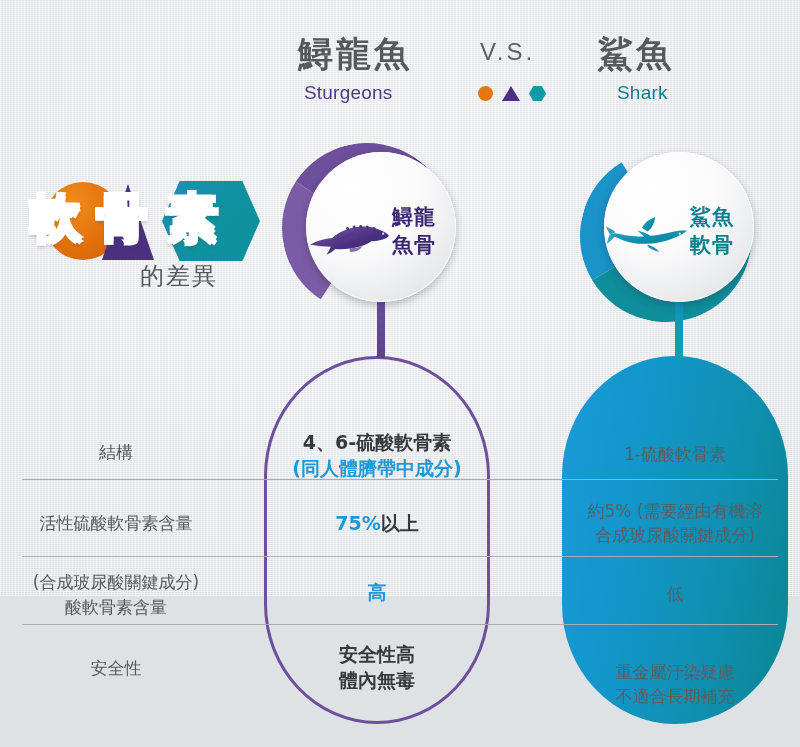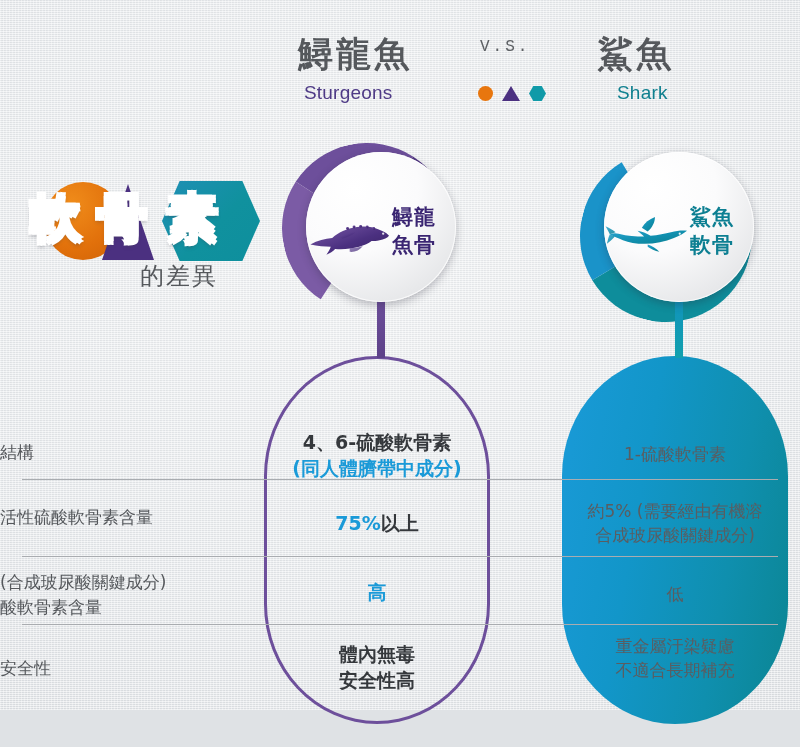--- a/index.html
+++ b/index.html
@@ -8,21 +8,21 @@
     width: 800px;
     height: 747px;
     overflow: hidden;
     font-family: "Liberation Sans", "DejaVu Sans", sans-serif;
     background: #dfe2e5;
   }
 
   #page {
     position: relative;
     width: 800px;
-    height: 710px;
+    height: 596px;
     background:
       repeating-linear-gradient(0deg, rgba(255,255,255,0.55) 0px, rgba(255,255,255,0.55) 1px, rgba(0,0,0,0.012) 1px, rgba(0,0,0,0.012) 2px),
       repeating-linear-gradient(90deg, rgba(255,255,255,0.35) 0px, rgba(255,255,255,0.35) 1px, rgba(0,0,0,0.010) 1px, rgba(0,0,0,0.010) 3px),
       radial-gradient(ellipse 900px 700px at 45% 35%, #eceef0 0%, #e2e5e8 55%, #d7dade 100%);
   }
 
   
   #header { position: absolute; top: 0; left: 270px; width: 480px; height: 125px; }
 
   .hd-cn {
@@ -42,24 +42,24 @@
     font-size: 19px;
     white-space: nowrap;
     letter-spacing: 0.2px;
   }
   #hd-left-en  { left: 34px;  top: 82px; color: #4e3a86; }
   #hd-right-en { left: 347px; top: 82px; color: #10808f; }
 
   #hd-vs {
     position: absolute;
     left: 210px; top: 38px;
-    font-size: 16px;
+    font-size: 24px;
     color: #5d6064;
     letter-spacing: 3px;
-    font-family: Liberation Mono, monospace;
+    font-family: Liberation Sans, sans-serif;
   }
 
   #hd-marks {
     position: absolute;
     left: 208px; top: 86px;
     display: flex;
     align-items: center;
     gap: 9px;
   }
   .mk-circle { width: 15px; height: 15px; border-radius: 50%; }
@@ -210,21 +210,21 @@
     position: absolute;
     left: 22px;
     width: 756px;
     height: 1px;
     background: #a9acb0;
   }
 
   .cell-label {
     position: absolute;
     left: 0; width: 232px;
-    text-align: left;
+    text-align: center;
     font-size: 17px;
     color: #55585c;
     line-height: 1.45;
     font-family: "DejaVu Sans", "Liberation Sans", sans-serif;
   }
   .cell-left {
     position: absolute;
     left: 264px; width: 226px;
     text-align: center;
     line-height: 1.35;
@@ -341,21 +341,21 @@
       <div class="cell-label" style="top:20px;">結構</div>
       <div class="cell-left" style="top:10px;">
         <div class="t-dark">4、6-硫酸軟骨素</div>
         <div class="t-blue">(同人體臍帶中成分)</div>
       </div>
       <div class="cell-right" style="top:22px;">1-硫酸軟骨素</div>
     </div>
 
     <div class="row" id="row-1">
       <div class="row-sep" style="top:0px;"></div>
-      <div class="cell-label" style="top:26px;">活性硫酸軟骨素含量</div>
+      <div class="cell-label" style="top:32px;">活性硫酸軟骨素含量</div>
       <div class="cell-left" style="top:32px;">
         <span class="t-blue">75%</span><span class="t-dark">以上</span>
       </div>
       <div class="cell-right" style="top:20px;">
         <div>約5% (需要經由有機溶</div>
         <div>合成玻尿酸關鍵成分)</div>
       </div>
     </div>
 
     <div class="row" id="row-2">
@@ -367,24 +367,24 @@
       <div class="cell-left" style="top:24px;">
         <div class="t-blue">高</div>
       </div>
       <div class="cell-right" style="top:26px;">低</div>
     </div>
 
     <div class="row" id="row-3">
       <div class="row-sep" style="top:0px;"></div>
       <div class="cell-label" style="top:32px;">安全性</div>
       <div class="cell-left" style="top:18px;">
+        <div class="t-dark">安全性高</div>
         <div class="t-dark">體內無毒</div>
-        <div class="t-dark">安全性高</div>
-      </div>
-      <div class="cell-right" style="top:10px;">
+      </div>
+      <div class="cell-right" style="top:37px;font-family:Liberation Serif, serif;">
         <div>重金屬汙染疑慮</div>
         <div>不適合長期補充</div>
       </div>
     </div>
 
   </div>
 
 </div>
 
 </body></html>

